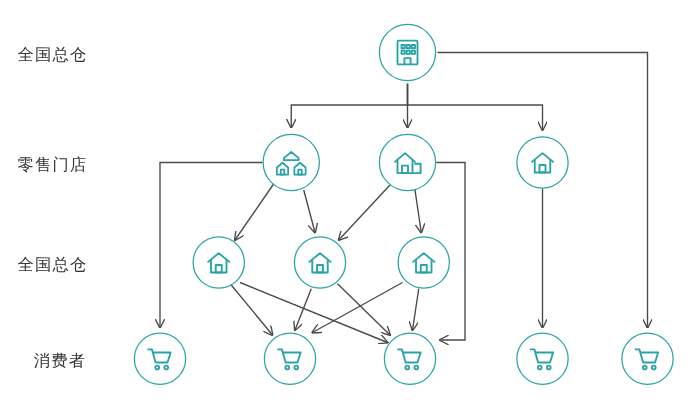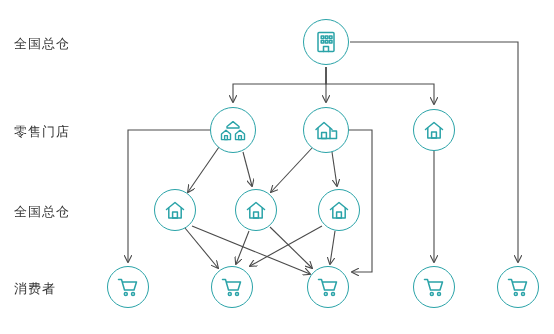--- a/index.html
+++ b/index.html
@@ -90,21 +90,21 @@
 
       <path d="M 322 226 L 250 266"></path>
 
       <path d="M 335 231 L 330 264"></path>
     </g>
   </svg>
 
   <div class="row-label" style="left:14px; top:35px;">全国总仓</div>
   <div class="row-label" style="left:14px; top:123px;">零售门店</div>
   <div class="row-label" style="left:14px; top:203px;">全国总仓</div>
-  <div class="row-label" style="left:14px; top:280px;">消费者</div>
+  <div class="row-label" style="left:27px; top:280px;">消费者</div>
 
   <div class="node" style="left:303px; top:19px; width:46px; height:46px;">
     <span>
       <svg width="26" height="26" viewBox="0 0 26 26" fill="none" stroke="#2aa3a8" stroke-width="1.5" stroke-linecap="round" stroke-linejoin="round">
         <rect x="5" y="3.5" width="16" height="19" rx="1"></rect>
         <rect x="8.2" y="7" width="2.6" height="2.6"></rect>
         <rect x="12.3" y="7" width="2.6" height="2.6"></rect>
         <rect x="16.4" y="7" width="2.6" height="2.6"></rect>
         <rect x="8.2" y="11.5" width="2.6" height="2.6"></rect>
         <rect x="12.3" y="11.5" width="2.6" height="2.6"></rect>

